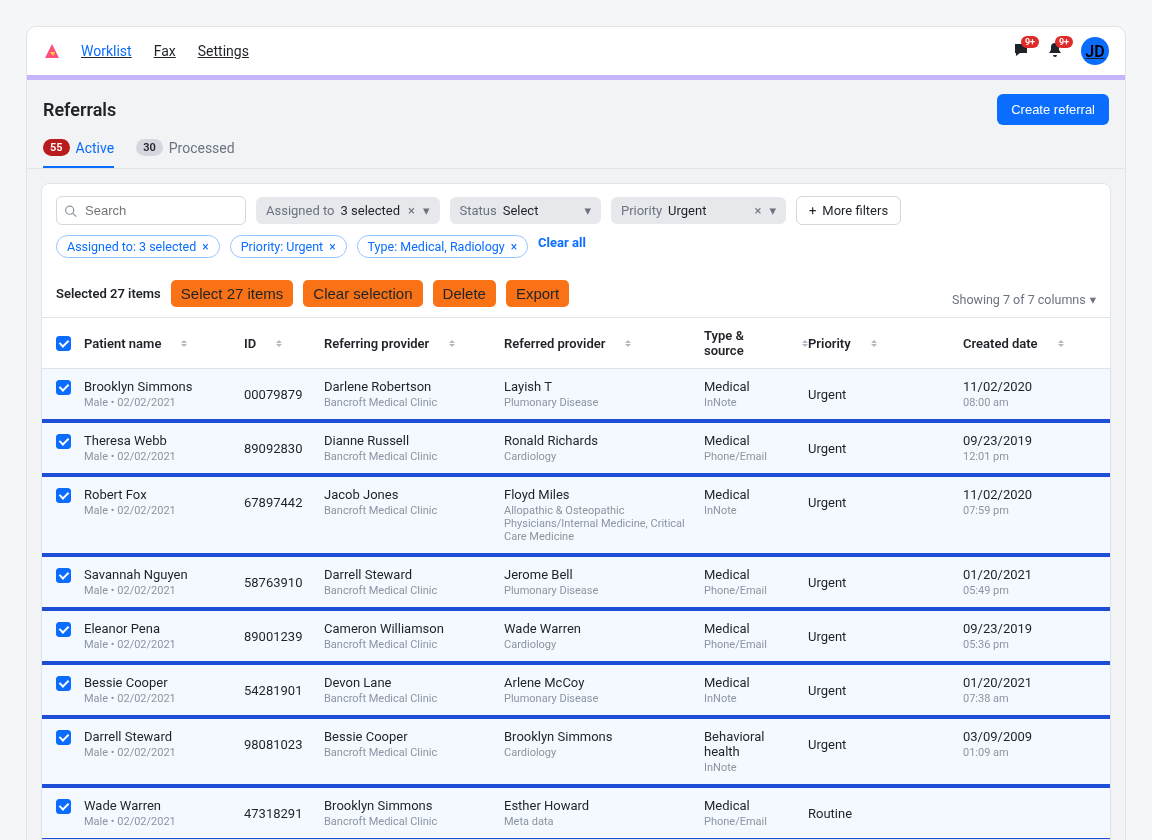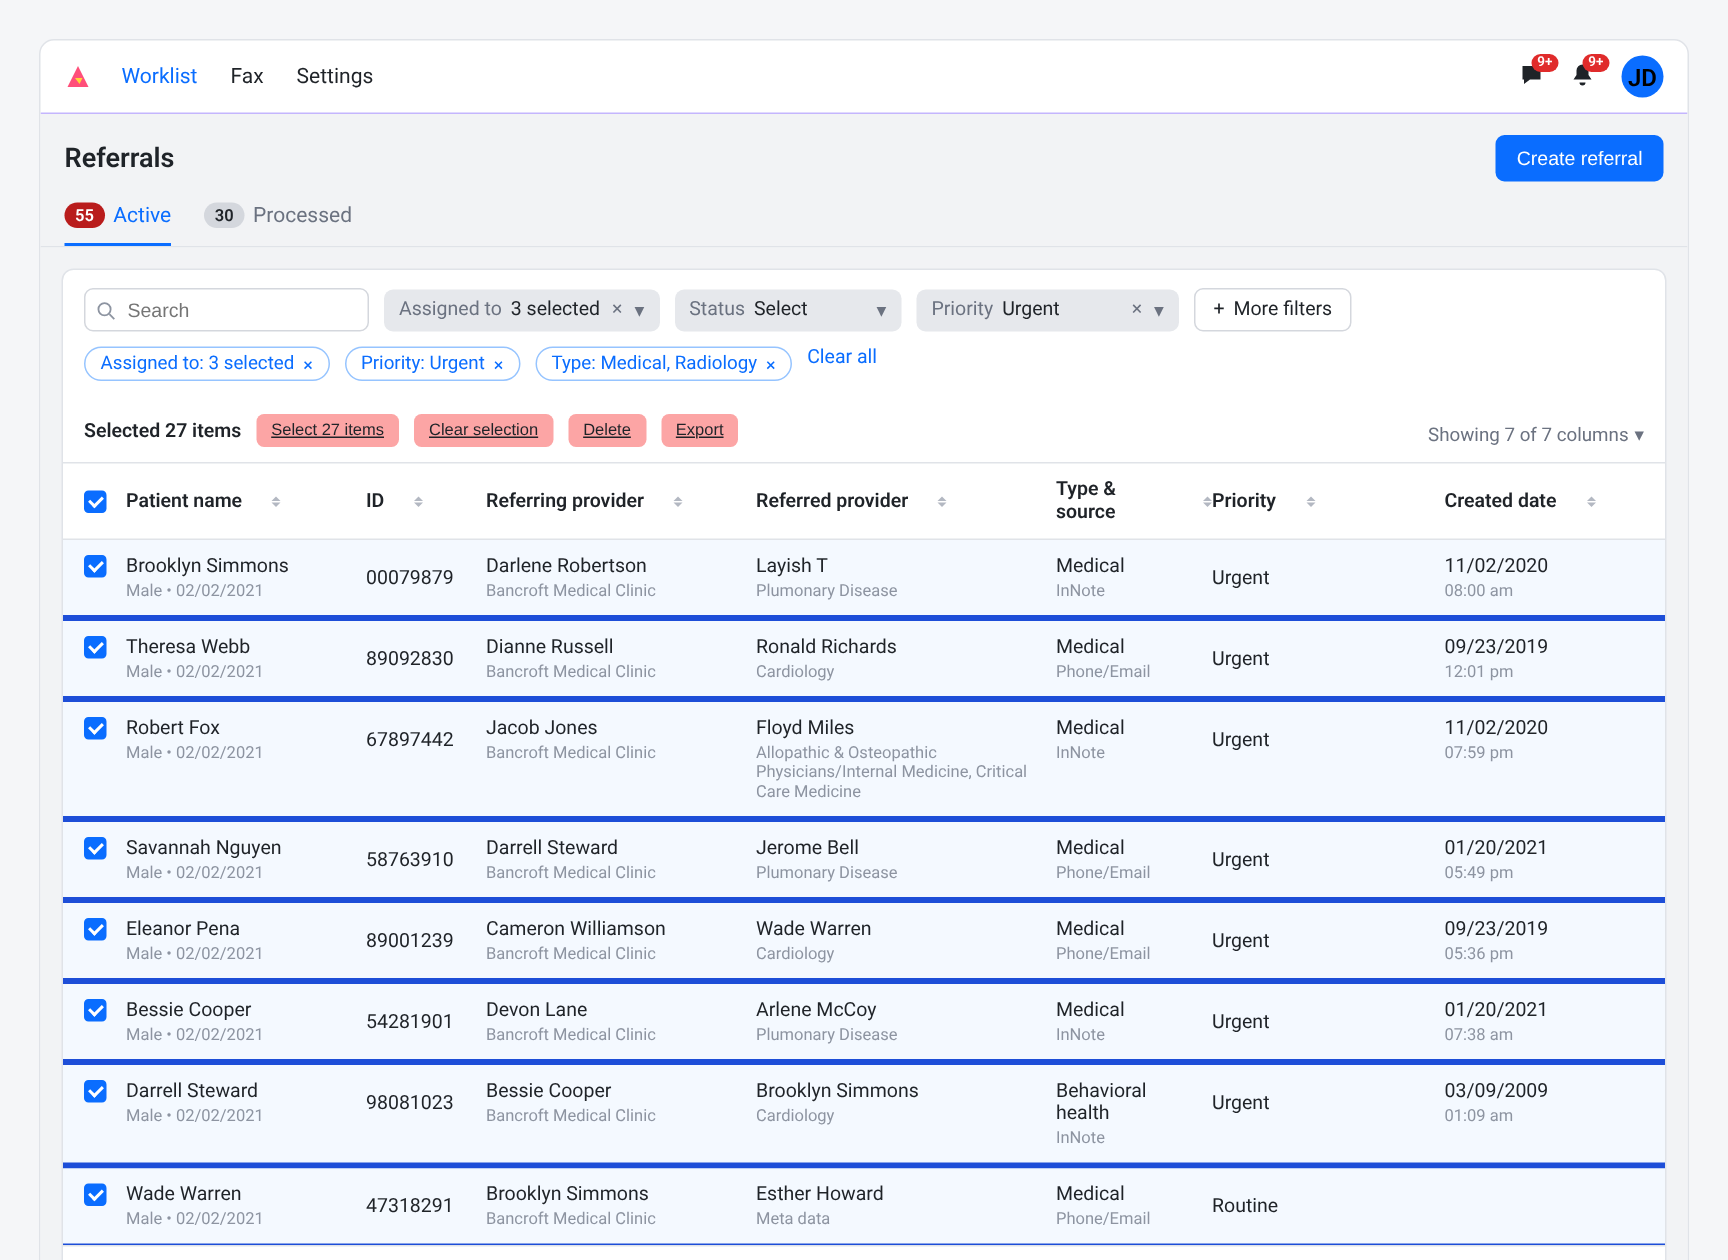--- a/index.html
+++ b/index.html
@@ -1,18 +1,18 @@
 <!DOCTYPE html>
 <html><head>
 <meta charset="utf-8">
 <style>
 * { box-sizing: border-box; margin: 0; padding: 0; }
 body { font-family: -apple-system, BlinkMacSystemFont, "Segoe UI", Roboto, sans-serif; background: #f5f6f8; padding: 26px; color: #1f2328; }
 .app { width: 1100px; margin: 0 auto; background: #fff; border: 1px solid #e0e3e8; border-radius: 10px; overflow: hidden; }
-.topbar { display: flex; align-items: center; justify-content: space-between; padding: 10px 16px; border-bottom: 1px solid #c4b5fd; }
+.topbar { display: flex; align-items: center; justify-content: space-between; padding: 10px 16px; border-bottom: 5px solid #c4b5fd; text-decoration: underline; }
 .topbar-left { display: flex; align-items: center; gap: 20px; }
 .logo { width: 18px; height: 18px; }
 .nav { display: flex; gap: 22px; }
 .nav-item { font-size: 14px; color: #1f2328; cursor: pointer; }
 .nav-item.active { color: #0a6dff; }
 .topbar-right { display: flex; align-items: center; gap: 16px; }
 .bell-wrap { position: relative; width: 18px; height: 18px; cursor: pointer; }
 .bell-wrap svg { display: block; }
 .badge { position: absolute; top: -6px; right: -8px; background: #e02b2b; color: #fff; font-size: 9px; font-weight: 600; padding: 1px 4px; border-radius: 8px; }
 .avatar { width: 28px; height: 28px; border-radius: 50%; background: #0a6dff; color: #000000; font-size: 16px; font-weight: 600; display: flex; align-items: center; justify-content: center; cursor: pointer; }
@@ -33,25 +33,25 @@
 .search svg { position: absolute; left: 8px; top: 50%; transform: translateY(-50%); }
 .filter-select { background: #e6e8ec; border-radius: 6px; padding: 6px 10px; font-size: 13px; display: flex; align-items: center; gap: 6px; cursor: pointer; }
 .filter-select .lbl { color: #6b7280; }
 .filter-select .val { color: #1f2328; }
 .filter-select .x { color: #6b7280; padding: 0 2px; cursor: pointer; }
 .filter-select .caret { color: #6b7280; }
 .more-filters { background: #fff; border: 1px solid #d4d7dd; border-radius: 6px; padding: 6px 12px; font-size: 13px; display: flex; align-items: center; gap: 6px; cursor: pointer; }
 .chips-row { display: flex; align-items: flex-start; gap: 10px; padding: 10px 14px 12px 14px; flex-wrap: wrap; }
 .chip { border: 1px solid #96c4ff; color: #0a6dff; background: #fff; border-radius: 14px; padding: 3px 10px; font-size: 12.5px; display: flex; align-items: center; gap: 6px; cursor: pointer; }
 .chip .x { color: #0a6dff; cursor: pointer; font-size: 12px; }
-.clear-all { color: #0a6dff; font-size: 13px; cursor: pointer; }
+.clear-all { color: #0a6dff; font-size: 13px; cursor: pointer; font-weight: bold; }
 .selection-bar { display: flex; align-items: flex-end; justify-content: space-between; padding: 10px 14px; }
 .sel-left { display: flex; align-items: center; gap: 10px; font-size: 13px; }
 .sel-left strong { font-weight: 600; }
-.mini-btn { background: #fca5a5; border: none; border-radius: 5px; padding: 5px 10px; font-size: 11px; cursor: pointer; color: #1f2328; text-decoration: underline; }
+.mini-btn { background: #f97316; border: none; border-radius: 5px; padding: 5px 10px; font-size: 15px; cursor: pointer; color: #1f2328; }
 .columns-toggle { font-size: 12.5px; color: #6b7280; display: flex; align-items: center; gap: 4px; cursor: pointer; }
 .table { width: 100%; }
 .thead { display: flex; align-items: center; padding: 10px 14px; border-top: 1px solid #e0e3e8; border-bottom: 1px solid #e0e3e8; font-size: 13px; font-weight: 600; color: #1f2328; background: #fff; }
 .col-check { width: 28px; }
 .col-name { width: 160px; }
 .col-id { width: 80px; }
 .col-ref { width: 180px; }
 .col-refd { width: 200px; }
 .col-type { width: 104px; }
 .col-pri { width: 155px; }

